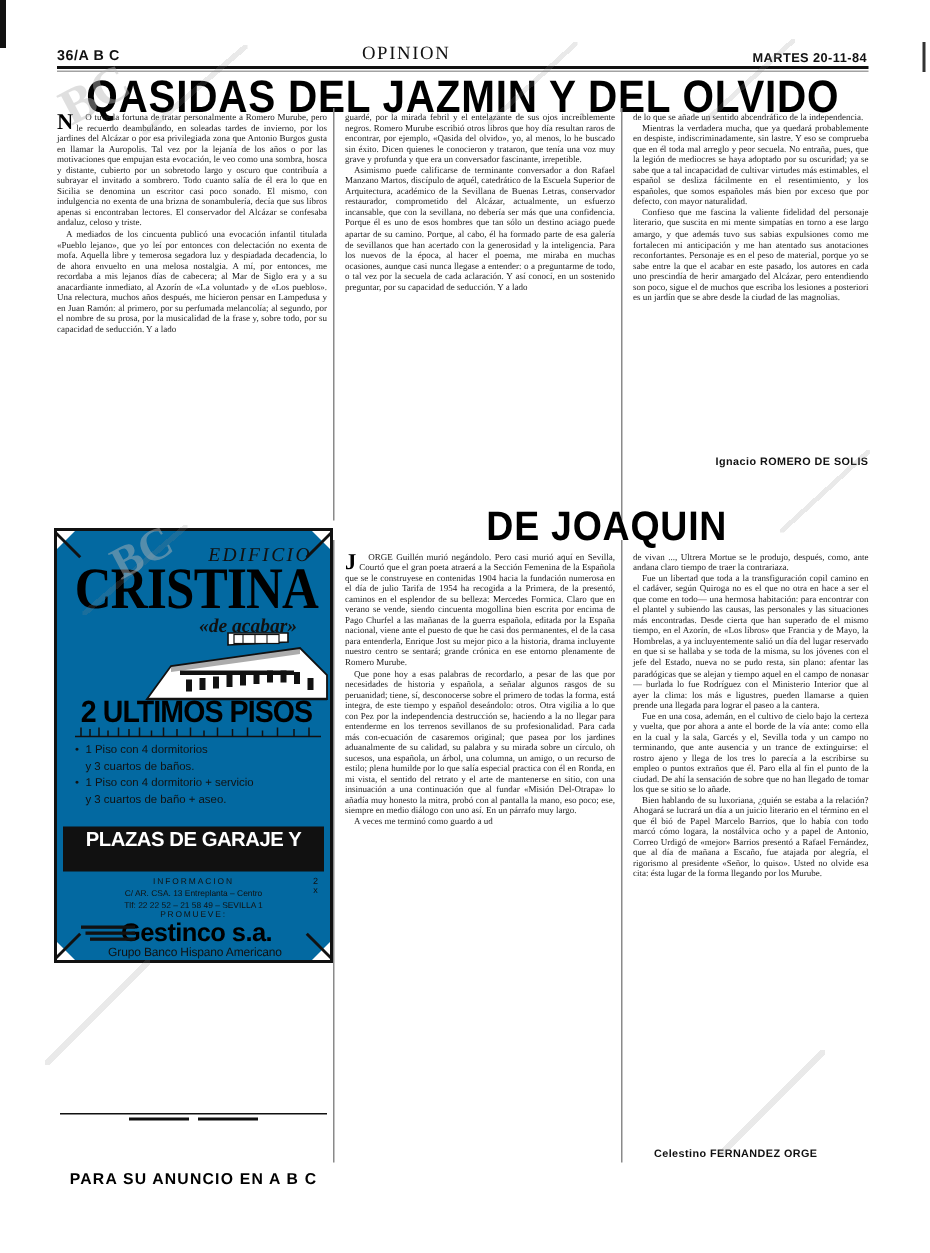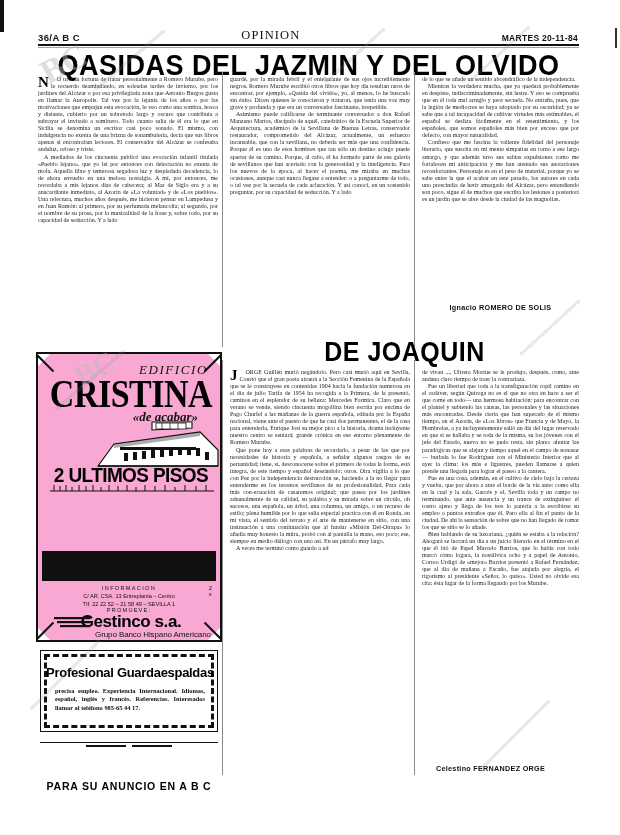--- a/index.html
+++ b/index.html
@@ -91,42 +91,42 @@
     line-height:11px;
     padding:1px 2px 0 0;
     color:#000;
   }
 
   
   .sig{
     position:absolute;
     font-family:"Liberation Sans", sans-serif;
     font-weight:bold;font-size:7.2px;letter-spacing:.3px;
-    text-align:center;color:#111;
+    text-align:right;color:#111;
   }
   #sig1{left:422px;top:303px;width:157px;}
   #sig2{left:402px;top:764px;width:177px;text-align:center;}
 
   
   .headline2{
     position:absolute;left:230px;top:336px;width:349px;
     text-align:center;
     font-family:"Liberation Sans", sans-serif;
     font-weight:bold;font-size:25px;letter-spacing:.5px;color:#000;
     transform:scaleY(1.1);transform-origin:center top;
   }
 
   #col4{left:230px;top:369px;width:180px;height:400px;}
   #col5{left:422px;top:369px;width:157px;height:398px;}
 
   
   .ad-cristina{
     position:absolute;left:36px;top:352px;width:186px;height:290px;
     border:2px solid #111;
-    background:#f9a8d4;
+    background:#0369a1;
     box-sizing:border-box;
     overflow:hidden;
   }
   .corner{
     position:absolute;width:0;height:0;
   }
   .c-tl{top:-2px;left:-2px;border-top:16px solid #fff;border-right:16px solid transparent;}
   .c-tr{top:-2px;right:-2px;border-top:16px solid #fff;border-left:16px solid transparent;}
   .c-bl{bottom:-2px;left:-2px;border-bottom:16px solid #fff;border-right:16px solid transparent;}
   .c-br{bottom:-2px;right:-2px;border-bottom:16px solid #fff;border-left:16px solid transparent;}
@@ -194,21 +194,21 @@
   .ad-gestinco{
     position:absolute;top:258px;left:6px;width:174px;text-align:center;
     font-family:"Liberation Sans", sans-serif;font-weight:bold;font-size:17px;
     letter-spacing:-.4px;color:#000;
   }
   .ad-gest-lines{
     position:absolute;top:262px;left:16px;width:40px;height:14px;
   }
   .ad-grupo{
     position:absolute;top:276px;left:4px;width:176px;text-align:center;
-    font-family:"Liberation Sans", sans-serif;font-size:8px;color:#111;letter-spacing:-.1px;padding-left:23px;
+    font-family:"Liberation Sans", sans-serif;font-size:8px;color:#111;letter-spacing:-.1px;
   }
   .ad-sidenum{
     position:absolute;top:231px;right:8px;
     font-family:"Liberation Sans", sans-serif;font-size:6px;line-height:6px;color:#111;
     text-align:center;
   }
 
   
   .ad-guard{
     position:absolute;left:40px;top:650px;width:178px;height:82px;
@@ -361,47 +361,53 @@
         <line x1="97" y1="1" x2="97" y2="7"></line>
           <line x1="107" y1="2" x2="107" y2="7"></line>
         <line x1="117" y1="1" x2="117" y2="7"></line>
           <line x1="127" y1="3" x2="127" y2="7"></line>
         <line x1="137" y1="1" x2="137" y2="7"></line>
           <line x1="148" y1="2" x2="148" y2="7"></line>
         <line x1="158" y1="1" x2="158" y2="7"></line>
       </g>
     </svg>
 
+    <div class="ad-bullets">
+      <div>
+        <span class="bull">•</span><span>1 Piso con 4 dormitorios</span>
+        <span class="ind">y 3 cuartos de baños.</span>
+      </div>
+      <div>
+        <span class="bull">•</span><span>1 Piso con 4 dormitorio + servicio</span>
+        <span class="ind">y 3 cuartos de baño + aseo.</span>
+      </div>
+    </div>
 
     <div class="ad-black-band">
+      <div>PLAZAS DE GARAJE Y</div>
     </div>
 
     <div class="ad-info">
       <div class="lbl">INFORMACION</div>
       <div>C/ AR. CSA. 13 Entreplanta – Centro</div>
       <div>Tlf: 22 22 52 – 21 58 49 – SEVILLA 1</div>
     </div>
 
     <div class="ad-sidenum">2<br>x</div>
 
     <div class="ad-promueve">PROMUEVE:</div>
     <div class="ad-gestinco">Gestinco s.a.</div>
     <svg class="ad-gest-lines" viewBox="0 0 40 14">
       <rect x="0" y="1" width="36" height="2.2" fill="#111"></rect>
       <rect x="3" y="5" width="33" height="2.2" fill="#111"></rect>
       <rect x="6" y="9" width="30" height="2.2" fill="#111"></rect>
     </svg>
     <div class="ad-grupo">Grupo Banco Hispano Americano</div>
   </div>
 
-  <div class="ad-guard">
-    <div class="ad-guard-inner"></div>
-    <div class="ad-guard-title">Profesional Guardaespaldas</div>
-    <div class="ad-guard-body">precisa empleo. Experiencia Internacional. Idiomas, español, inglés y francés. Referencias. Interesados llamar al teléfono 985-65 44 17.</div>
-  </div>
 
   <div class="ad-rule-a"></div>
   <div class="ad-rule-b"></div>
   <div class="ad-rule-c"></div>
 
   <div class="ad-phone">
     <div>PARA SU ANUNCIO EN A B C</div>
   </div>
 
   <div class="wm" style="left:95px;top:30px;width:70px;height:60px;"></div>

